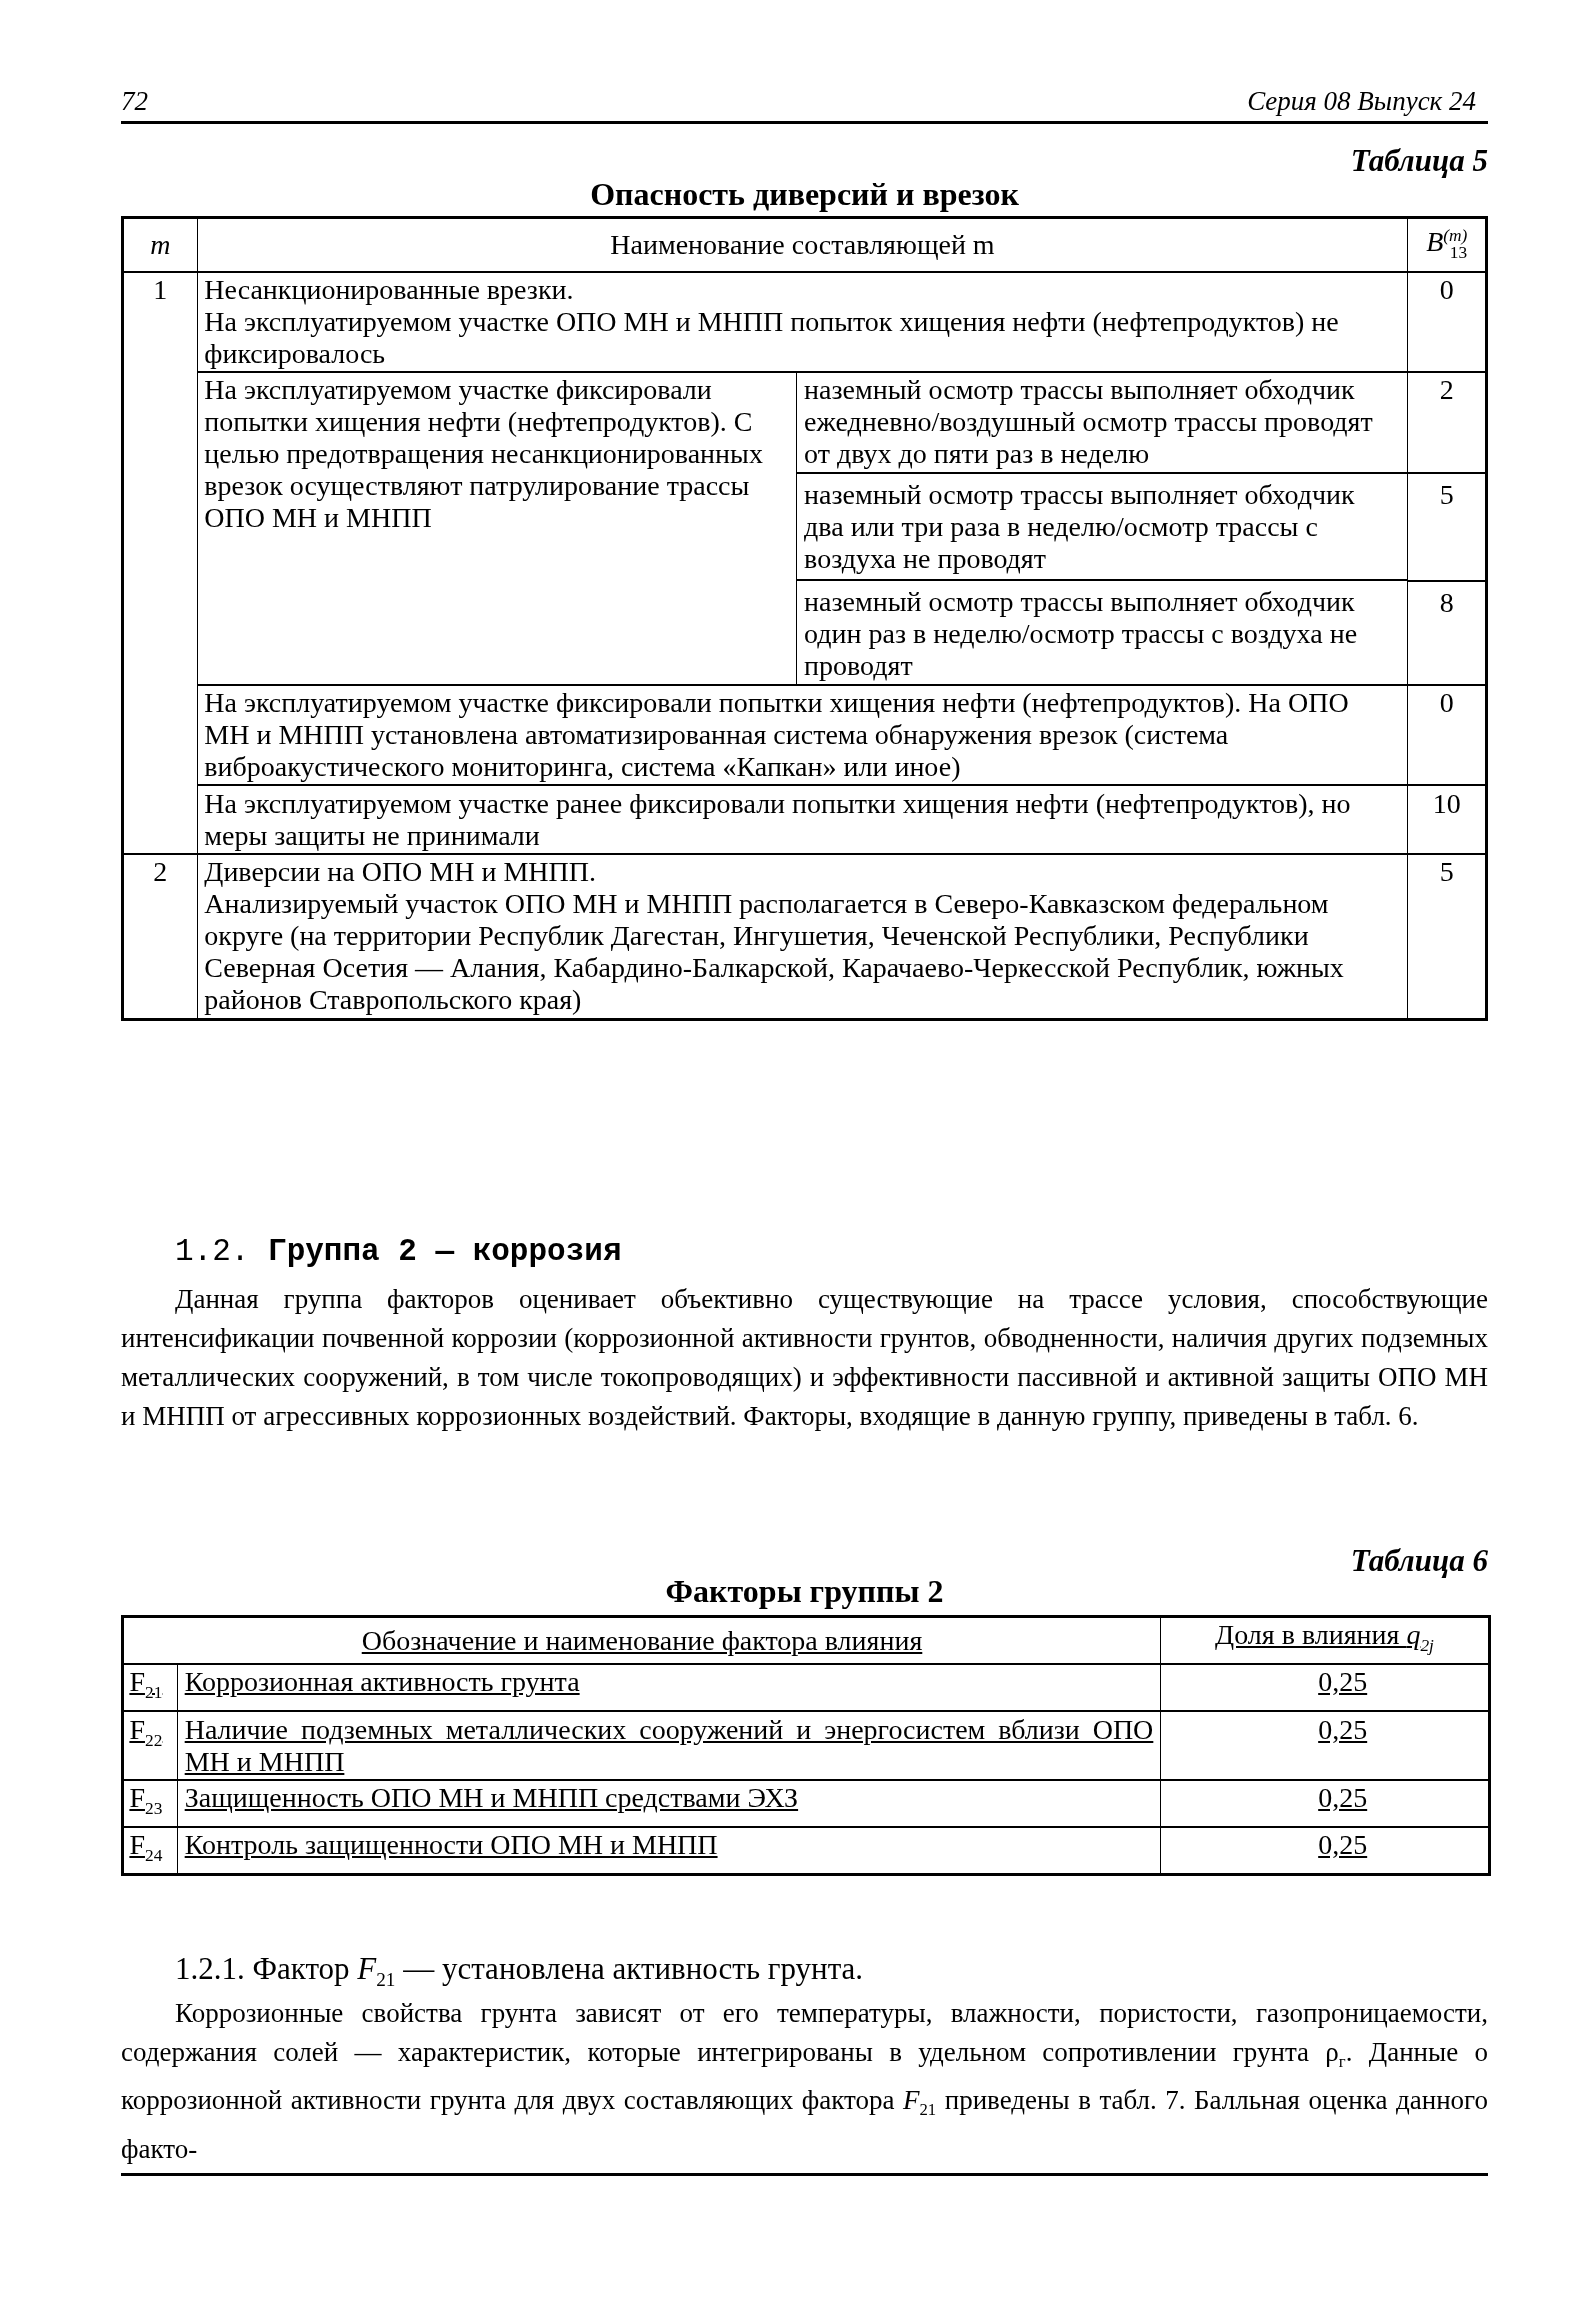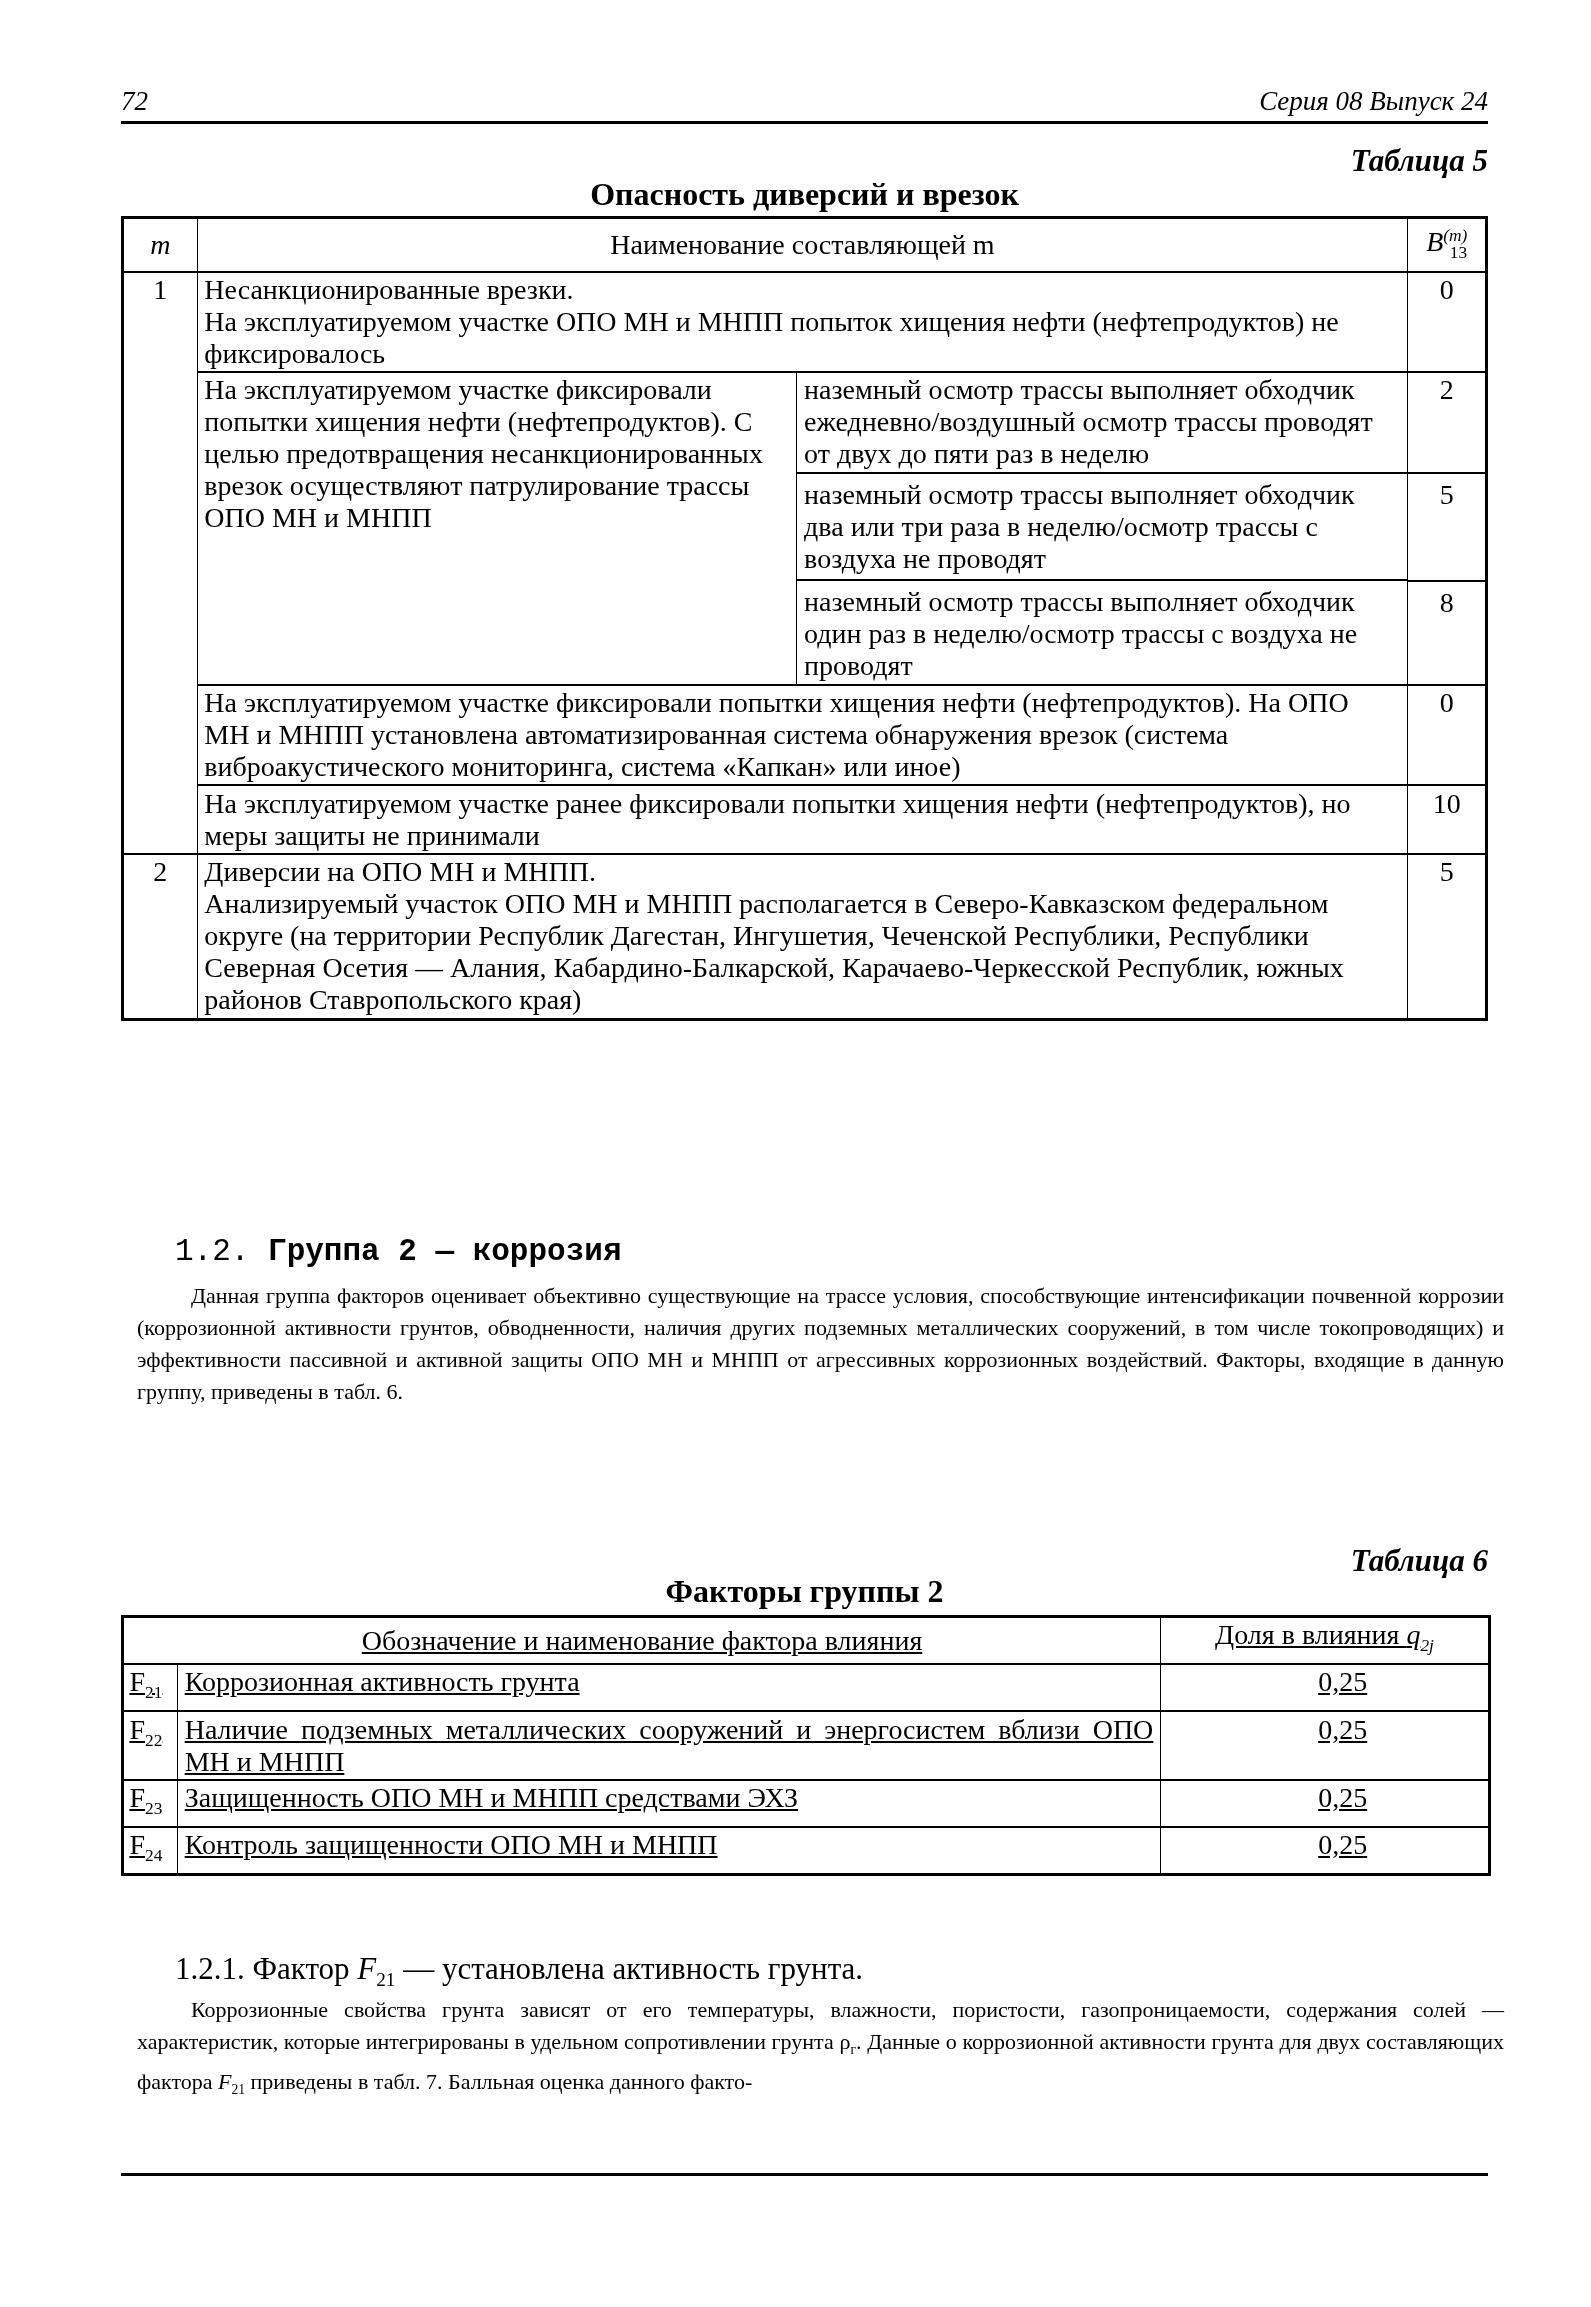--- a/index.html
+++ b/index.html
@@ -6,21 +6,21 @@
   body {
     width: 1591px; height: 2307px; position: relative; overflow: hidden;
     font-family: "Liberation Serif", "DejaVu Serif", serif; color: #000;
   }
   .page { position: absolute; left: 121px; top: 0; width: 1367px; }
   .header {
     position: absolute; left: 0; top: 86px; width: 1367px; height: 35px;
     border-bottom: 3.4px solid #000;
   }
   .header .pg { position: absolute; left: 0; bottom: 4px; font-size: 27px; font-style: italic; }
-  .header .series { position: absolute; right: 0; bottom: 4px; font-size: 27px; font-style: italic; text-align: right; }
+  .header .series { position: absolute; right: 12px; bottom: 4px; font-size: 27px; font-style: italic; text-align: right; }
 
   .tbl-label { position: absolute; right: 0; font-size: 31px; font-style: italic; font-weight: bold; }
   .tbl-title { position: absolute; left: 0; width: 100%; text-align: center; font-size: 32px; font-weight: bold; }
 
   table { border-collapse: collapse; position: absolute; left: 0; width: 1367px; table-layout: fixed; }
   td, th { border: 1.3px solid #000; vertical-align: top; font-size: 28px; line-height: 32px; padding: 1.3px 6.7px 1.3px 6.7px; font-weight: normal; }
   .t5 { top: 216px; border: 3.4px solid #000; }
   .t5 tr.sep > td { border-top: 2.7px solid #000; }
   .c-m { text-align: center; }
   .c-b { text-align: center; }
@@ -29,21 +29,21 @@
 
   .t6 { top: 1615px; border: 3.4px solid #000; text-decoration: underline; }
   .t6 .hd td { border-bottom: 2.7px solid #000; }
   .t6 td { font-size: 28px; line-height: 32px; }
   .t6 tr.row > td { border-top: 2.7px solid #000; }
   .t6 .fcode { text-align: left; padding-left: 5.4px; padding-right: 0; }
   .t6 .val { text-align: center; padding-left: 43px; }
 
   .h2 { position: absolute; left: 54px; font-size: 31px; }
   .h2 b { font-weight: bold; }
-  .para { position: absolute; left: 0; width: 1367px; font-size: 22px; line-height: 32px; text-align: justify; text-indent: 54px; margin-left: 16px; }
+  .para { position: absolute; left: 0; width: 1367px; font-size: 27px; line-height: 39px; text-align: justify; text-indent: 54px; }
   .footer-line { position: absolute; left: 0; top: 2173px; width: 1367px; border-top: 3.4px solid #000; }
   sub, sup { font-size: 0.62em; }
   .it { font-style: italic; }
 </style>
 </head>
 <body>
 
 <div class="page">
 
   <div class="header">

